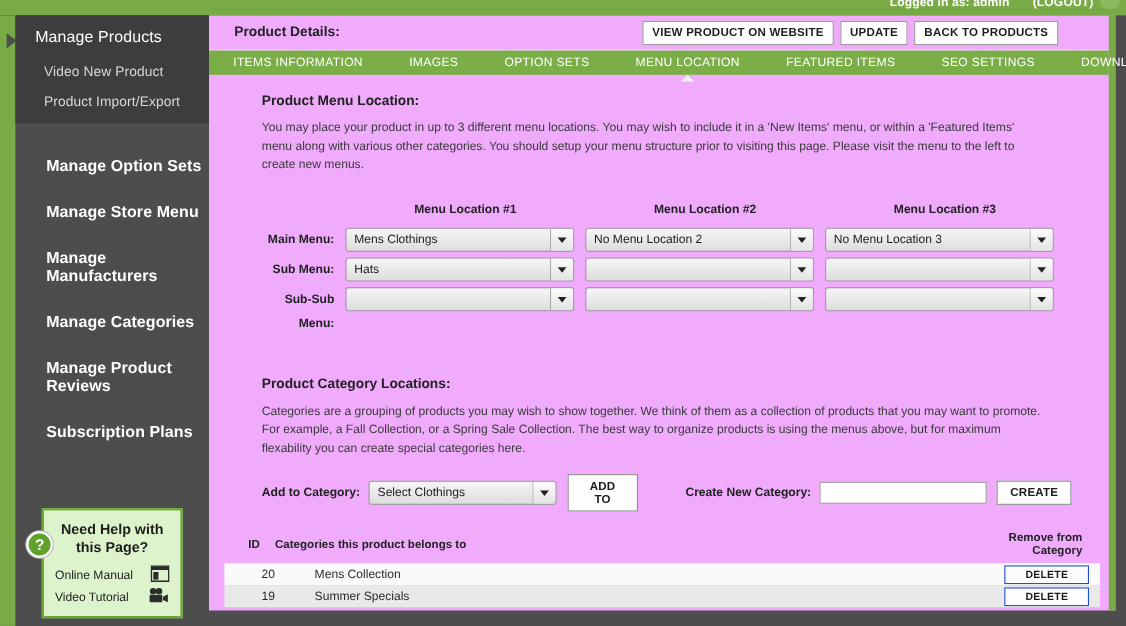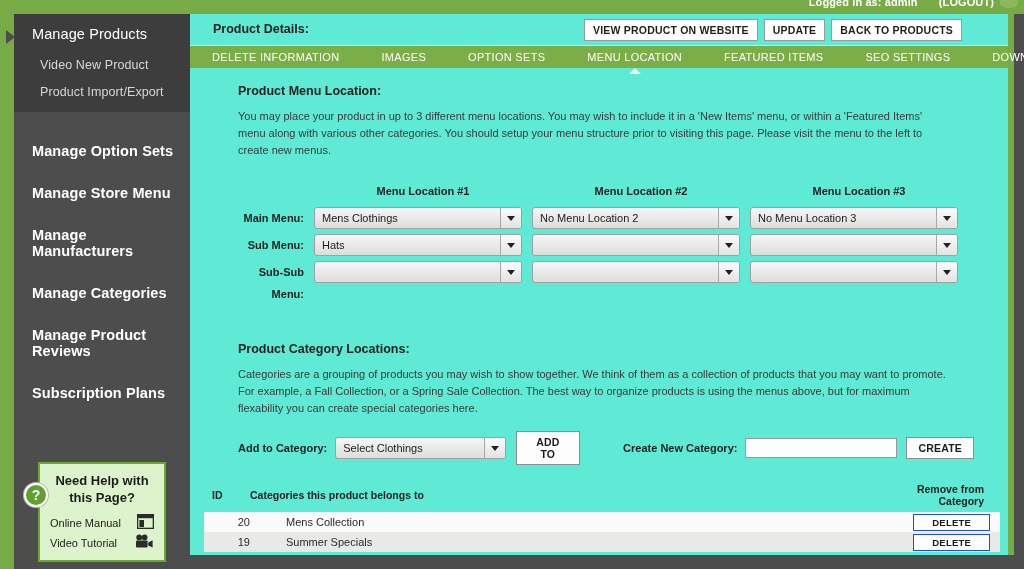--- a/index.html
+++ b/index.html
@@ -89,21 +89,21 @@
   }
   .nav-item {
     color: #ffffff;
     font-size: 14.5px;
     font-weight: bold;
     padding: 13px 0 13px 18px;
     letter-spacing: .1px;
   }
   .nav-list {
     position: absolute;
-    left: 14px;
+    left: 24px;
     width: 160px;
   }
 
   
   .helpbox {
     position: absolute;
     left: 38px; top: 462px;
     width: 128px; height: 100px;
     background: #ddf3cc;
     border: 2px solid #6aa832;
@@ -138,21 +138,21 @@
     line-height: 21px;
     text-align: center;
     z-index: 6;
   }
 
   
   .main {
     position: absolute;
     left: 190px; top: 14px;
     width: 824px; height: 541px;
-    background: #5eead4;
+    background: #f0abfc;
     border-right: 6px solid #78ab45;
   }
   .page-header {
     position: relative;
     height: 32px;
     border-bottom: 1px solid #e2e2e0;
   }
   .page-title {
     position: absolute;
     left: 23px; top: 8px;
@@ -341,21 +341,21 @@
     width: 796px;
   }
   .cat-thead {
     display: flex;
     align-items: center;
     font-size: 10.5px;
     font-weight: bold;
     color: #222;
     padding: 0 8px 5px 8px;
   }
-  .th-id { width: 38px; text-align: left; }
+  .th-id { width: 38px; text-align: center; }
   .th-name { flex: 1; }
   .th-remove { width: 118px; text-align: right; padding-right: 8px; }
 
   .cat-row {
     display: flex;
     align-items: center;
     height: 20px;
     font-size: 11px;
     color: #2a2a2a;
     padding: 0 8px;
@@ -447,21 +447,21 @@
     <div class="page-header">
       <div class="page-title">Product Details:</div>
       <div class="hdr-buttons">
         <button class="btn">VIEW PRODUCT ON WEBSITE</button>
         <button class="btn">UPDATE</button>
         <button class="btn">BACK TO PRODUCTS</button>
       </div>
     </div>
 
     <div class="tabbar">
-      <div class="tab">DELETE INFORMATION</div>
+      <div class="tab">ITEMS INFORMATION</div>
       <div class="tab">IMAGES</div>
       <div class="tab">OPTION SETS</div>
       <div class="tab active">
         <span>MENU LOCATION</span>
         <span class="tab-caret"></span>
       </div>
       <div class="tab">FEATURED ITEMS</div>
       <div class="tab">SEO SETTINGS</div>
       <div class="tab">DOWNLOADS</div>
     </div>

